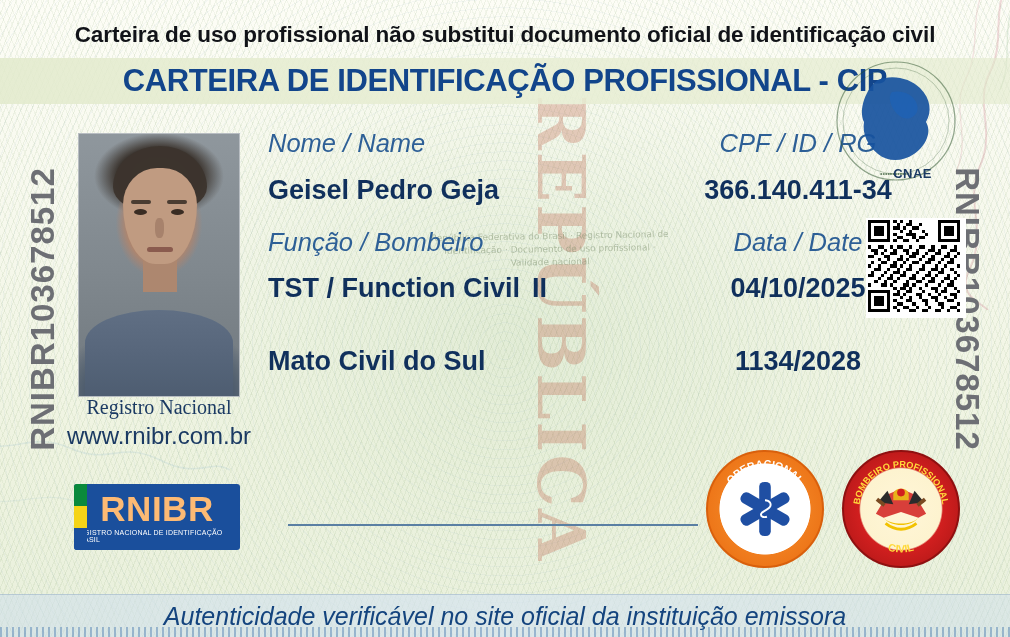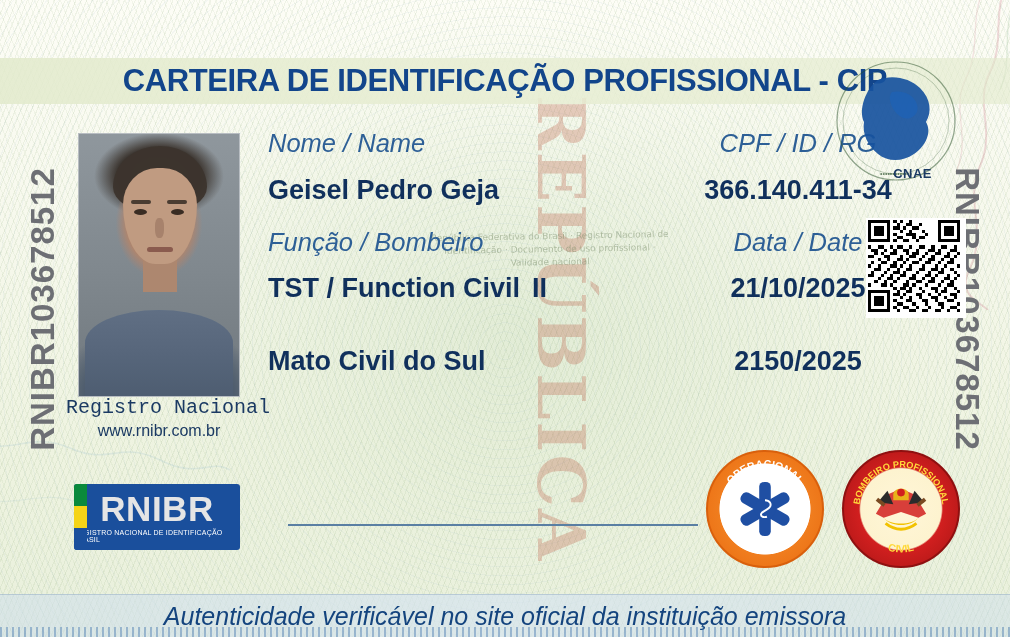--- a/index.html
+++ b/index.html
@@ -216,33 +216,33 @@
   .photo .neck {
     position: absolute; left: 64px; top: 124px; width: 34px; height: 34px;
     background: #b1866c;
   }
 
   .photo-caption1 {
     position: absolute;
     left: 48px;
     top: 396px;
     width: 222px;
-    text-align: right;
-    font-family: Liberation Mono, monospace;
+    text-align: center;
+    font-family: Liberation Serif, serif;
     font-size: 20px;
     color: #1b3a63;
   }
   .photo-caption2 {
     position: absolute;
     left: 48px;
     top: 422px;
     width: 222px;
     text-align: center;
     font-family: "Liberation Sans", sans-serif;
-    font-size: 16px;
+    font-size: 24px;
     color: #1b3a63;
   }
 
   
   .fields {
     position: absolute;
     left: 268px;
     top: 131px;
     width: 690px;
   }
@@ -321,21 +321,21 @@
     border-radius: 3px;
     display: flex;
     flex-direction: column;
     align-items: center;
     justify-content: center;
   }
   .rnibr-logo .mark {
     font-family: "Liberation Sans", sans-serif;
     font-weight: bold;
     font-size: 35px;
-    color: #e5e5e5;
+    color: #fdba74;
     letter-spacing: 0.5px;
     line-height: 1;
   }
   .rnibr-logo .sub {
     font-family: "Liberation Sans", sans-serif;
     font-size: 7px;
     color: #ffffff;
     letter-spacing: 0.2px;
     margin-top: 3px;
   }
@@ -440,20 +440,21 @@
   </svg>
 
   <svg class="map-edge-left" viewBox="0 0 260 240">
     <path d="M0 40 C40 58 60 30 100 48 C140 66 150 40 190 60 C230 80 240 58 260 70" fill="none" stroke="rgba(90,150,190,0.35)" stroke-width="1.6"></path>
     <path d="M0 96 C46 112 70 86 112 104 C154 122 168 98 210 116" fill="none" stroke="rgba(90,150,190,0.25)" stroke-width="1.4"></path>
   </svg>
 
   <div class="watermark-vert">REPÚBLICA</div>
   <div class="watermark-block">República Federativa do Brasil · Registro Nacional de Identificação · Documento de uso profissional · Validade nacional</div>
 
+  <div class="top-note">Carteira de uso profissional não substitui documento oficial de identificação civil</div>
   <div class="title-band"></div>
   <div class="title-text">CARTEIRA DE IDENTIFICAÇÃO PROFISSIONAL - CIP</div>
 
   <div class="vert-num left">RNIBR103678512</div>
   <div class="vert-num right">RNIBR103678512</div>
 
   <div class="photo-wrap">
     <div class="photo">
       <div class="shirt"></div>
       <div class="neck"></div>
@@ -485,28 +486,28 @@
 
     <div class="field-row">
       <div class="col-left"><span class="lbl">Função /  Bombeiro</span></div>
       <div class="col-right"><span class="lbl">Data / Date</span></div>
     </div>
     <div class="gap-a"></div>
     <div class="field-row">
       <div class="col-left">
         <span class="val">TST / Function Civil</span><span class="val sup-red" style="margin-left:12px;">II</span>
       </div>
-      <div class="col-right"><span class="val num">21/10/2025</span></div>
+      <div class="col-right"><span class="val num">04/10/2025</span></div>
     </div>
     <div class="gap-b"></div>
 
     <div class="gap-a"></div>
     <div class="field-row">
       <div class="col-left"><span class="val">Mato Civil do Sul</span></div>
-      <div class="col-right"><span class="val num">2150/2025</span></div>
+      <div class="col-right"><span class="val num">1134/2028</span></div>
     </div>
 
   </div>
 
   <svg class="brazil-badge" viewBox="0 0 128 126">
     <circle cx="64" cy="63" r="59" fill="none" stroke="rgba(40,80,40,0.5)" stroke-width="1.2"></circle>
     <circle cx="64" cy="63" r="53" fill="none" stroke="rgba(40,80,40,0.35)" stroke-width="0.8"></circle>
     <path d="M46 22 C60 16 78 20 88 30 C99 41 100 54 94 64 C100 74 94 88 82 96 C70 104 56 104 46 96 C36 88 30 76 32 64 C26 52 34 30 46 22 Z" fill="#17539e" opacity="0.92"></path>
     <path d="M60 34 C70 32 80 36 84 44 C88 52 84 58 78 60 C72 62 66 58 62 52 C58 46 56 38 60 34 Z" fill="#1a63bb" opacity="0.6"></path>
     <text x="64" y="118" font-family="Liberation Sans, sans-serif" font-size="7" fill="rgba(30,70,30,0.65)" text-anchor="middle">•••••••••••••</text>

